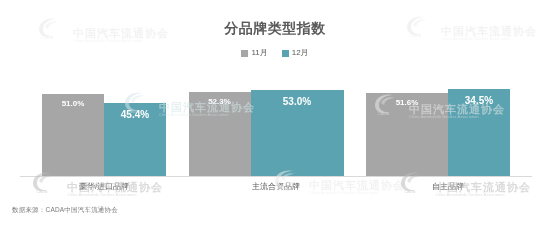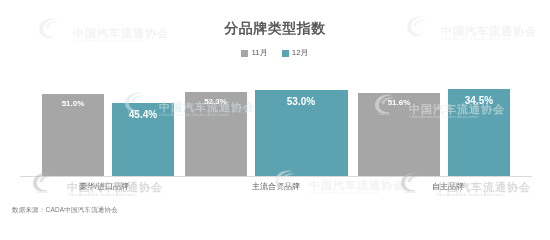--- a/index.html
+++ b/index.html
@@ -77,21 +77,21 @@
     height: 100%;
     display: flex;
     justify-content: space-between;
     align-items: flex-end;
   }
   .group {
     height: 100%;
     display: flex;
     align-items: flex-end;
     justify-content: center;
-    gap: 8px;
+    gap: 0px;
     flex: 0 0 auto;
   }
   .bar-wrap {
     position: relative;
     height: 100%;
     display: flex;
     flex-direction: column;
     justify-content: flex-end;
   }
   .bar {

